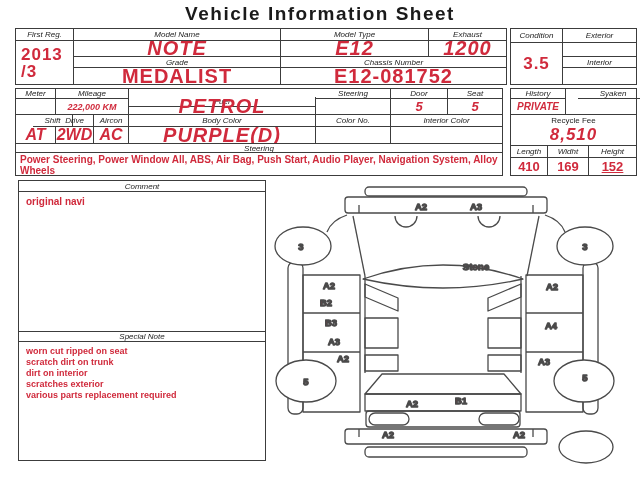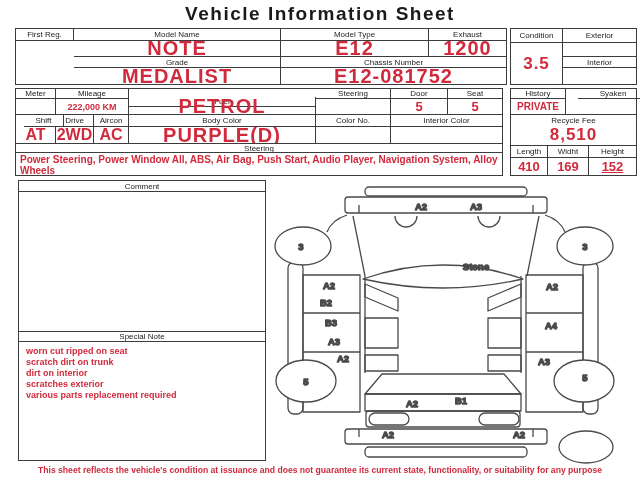--- a/index.html
+++ b/index.html
@@ -5,21 +5,21 @@
   :root{ --red:#d02a3c; --bd:#3c3c3c; --txt:#1d1d1d; }
   html,body{margin:0;padding:0;background:#fff;}
   #sheet{position:relative;width:640px;height:480px;background:#fff;overflow:hidden;
          font-family:"Liberation Sans","DejaVu Sans",sans-serif;padding-left:48px;}
   .box{position:absolute;border:1px solid var(--bd);box-sizing:border-box;background:#fff;}
   .cell{position:absolute;box-sizing:border-box;display:flex;align-items:center;justify-content:center;
         overflow:hidden;white-space:nowrap;}
   .hdr{font-size:8px;color:var(--txt);}
   .red{color:var(--red);font-weight:bold;}
   .br{border-right:1px solid var(--bd);}
-  .bb{border-bottom:1px solid var(--bd);}
+  .bb{border-bottom:1px solid var(--bd);font-style:italic;}
   .bt{border-top:1px solid var(--bd);}
   .v15{font-size:20px;letter-spacing:1px;}
   .v13{font-size:13px;}
   .v12{font-size:16px;}
   .v10{font-size:10px;}
   .v9{font-size:9px;}
   .v17{font-size:17px;letter-spacing:1px;}
   #title{position:absolute;left:0;top:3px;width:640px;text-align:center;font-size:19px;
          font-weight:bold;letter-spacing:1.5px;color:#1a1a1a;}
   #equip-text{justify-content:flex-start;align-items:flex-start;text-align:left;
@@ -34,20 +34,24 @@
 </style>
 </head>
 <body>
 
 <div id="sheet">
 
   <div id="title">Vehicle Information Sheet</div>
 
   <div class="box" style="left:15px;top:28px;width:492px;height:57px;">
     <div class="cell hdr br bb" style="left:0;top:0;width:58px;height:12px;">First Reg.</div>
+    <div class="cell red br" style="left:0;top:12px;width:58px;height:43px;flex-direction:column;align-items:flex-start;padding-left:5px;">
+      <div class="v17 fr-line">2013</div>
+      <div class="v17 fr-line">/3</div>
+    </div>
     <div class="cell hdr br bb" style="left:58px;top:0;width:207px;height:12px;">Model Name</div>
     <div class="cell red v15 br bb" style="left:58px;top:12px;width:207px;height:16px;">NOTE</div>
     <div class="cell hdr br bb" style="left:58px;top:28px;width:207px;height:11px;">Grade</div>
     <div class="cell red v15 br" style="left:58px;top:39px;width:207px;height:16px;">MEDALIST</div>
     <div class="cell hdr br bb" style="left:265px;top:0;width:148px;height:12px;">Model Type</div>
     <div class="cell red v15 br bb" style="left:265px;top:12px;width:148px;height:16px;">E12</div>
     <div class="cell hdr bb" style="left:413px;top:0;width:77px;height:12px;">Exhaust</div>
     <div class="cell red v15 bb" style="left:413px;top:12px;width:77px;height:16px;">1200</div>
     <div class="cell hdr bb" style="left:265px;top:28px;width:225px;height:11px;">Chassis Number</div>
     <div class="cell red v15" style="left:265px;top:39px;width:225px;height:16px;">E12-081752</div>
@@ -70,21 +74,21 @@
     <div class="cell hdr br bb" style="left:375px;top:0;width:57px;height:10px;">Door</div>
     <div class="cell hdr bb" style="left:432px;top:0;width:54px;height:10px;">Seat</div>
 
     <div class="cell red v10 br bb" style="left:0;top:10px;width:40px;height:16px;"></div>
     <div class="cell red v9 br bb" style="left:40px;top:10px;width:73px;height:16px;">222,000 KM</div>
     <div class="cell red v15 br bb" style="left:113px;top:10px;width:187px;height:16px;">PETROL</div>
     <div class="cell red v10 br bb" style="left:300px;top:10px;width:75px;height:16px;"></div>
     <div class="cell red v13 br bb" style="left:375px;top:10px;width:57px;height:16px;">5</div>
     <div class="cell red v13 bb" style="left:432px;top:10px;width:54px;height:16px;">5</div>
 
-    <div class="cell hdr br bb" style="left:8px;top:26px;width:40px;height:12px;">Shift</div>
+    <div class="cell hdr br bb" style="left:17px;top:26px;width:40px;height:12px;">Shift</div>
     <div class="cell hdr br bb" style="left:40px;top:26px;width:38px;height:12px;">Drive</div>
     <div class="cell hdr br bb" style="left:78px;top:26px;width:35px;height:12px;">Aircon</div>
     <div class="cell hdr br bb" style="left:113px;top:26px;width:187px;height:12px;">Body Color</div>
     <div class="cell hdr br bb" style="left:300px;top:26px;width:75px;height:12px;">Color No.</div>
     <div class="cell hdr bb" style="left:375px;top:26px;width:111px;height:12px;">Interior Color</div>
 
     <div class="cell red v12 br bb" style="left:0;top:38px;width:40px;height:17px;">AT</div>
     <div class="cell red v12 br bb" style="left:40px;top:38px;width:38px;height:17px;">2WD</div>
     <div class="cell red v12 br bb" style="left:78px;top:38px;width:35px;height:17px;">AC</div>
     <div class="cell red v15 br bb" style="left:113px;top:38px;width:187px;height:17px;">PURPLE(D)</div>
@@ -105,20 +109,21 @@
     <div class="cell hdr br bb" style="left:0;top:57px;width:37px;height:12px;">Length</div>
     <div class="cell hdr br bb" style="left:37px;top:57px;width:41px;height:12px;">Widht</div>
     <div class="cell hdr bb" style="left:78px;top:57px;width:47px;height:12px;">Height</div>
     <div class="cell red v13 br" style="left:0;top:69px;width:37px;height:17px;">410</div>
     <div class="cell red v13 br" style="left:37px;top:69px;width:41px;height:17px;">169</div>
     <div class="cell red v13" style="left:78px;top:69px;width:47px;height:17px;text-decoration:underline;">152</div>
   </div>
 
   <div class="box" style="left:18px;top:180px;width:248px;height:281px;">
     <div class="cell hdr bb" style="left:0;top:0;width:246px;height:11px;">Comment</div>
+    <div id="comment-body" class="cell red v10" style="left:0;top:11px;width:246px;height:139px;">original navi</div>
     <div class="cell hdr bt bb" style="left:0;top:150px;width:246px;height:11px;">Special Note</div>
     <div id="note-body" class="cell red v9" style="left:0;top:161px;width:246px;height:118px;">
       <div>worn cut ripped on seat</div>
       <div>scratch dirt on trunk</div>
       <div>dirt on interior</div>
       <div>scratches exterior</div>
       <div>various parts replacement required</div>
     </div>
   </div>
 
@@ -188,14 +193,13 @@
     <text x="551" y="329" text-anchor="middle">A4</text>
     <text x="544" y="365" text-anchor="middle">A3</text>
     <text x="306" y="385" text-anchor="middle">5</text>
     <text x="585" y="381" text-anchor="middle">5</text>
     <text x="412" y="407" text-anchor="middle">A2</text>
     <text x="461" y="404" text-anchor="middle">B1</text>
     <text x="388" y="438" text-anchor="middle">A2</text>
     <text x="519" y="438" text-anchor="middle">A2</text>
   </svg>
 
-  <div id="footer">This sheet reflects the vehicle's condition at issuance and does not guarantee its current state, functionality, or suitability for any purpose</div>
 </div>
 
 </body></html>

